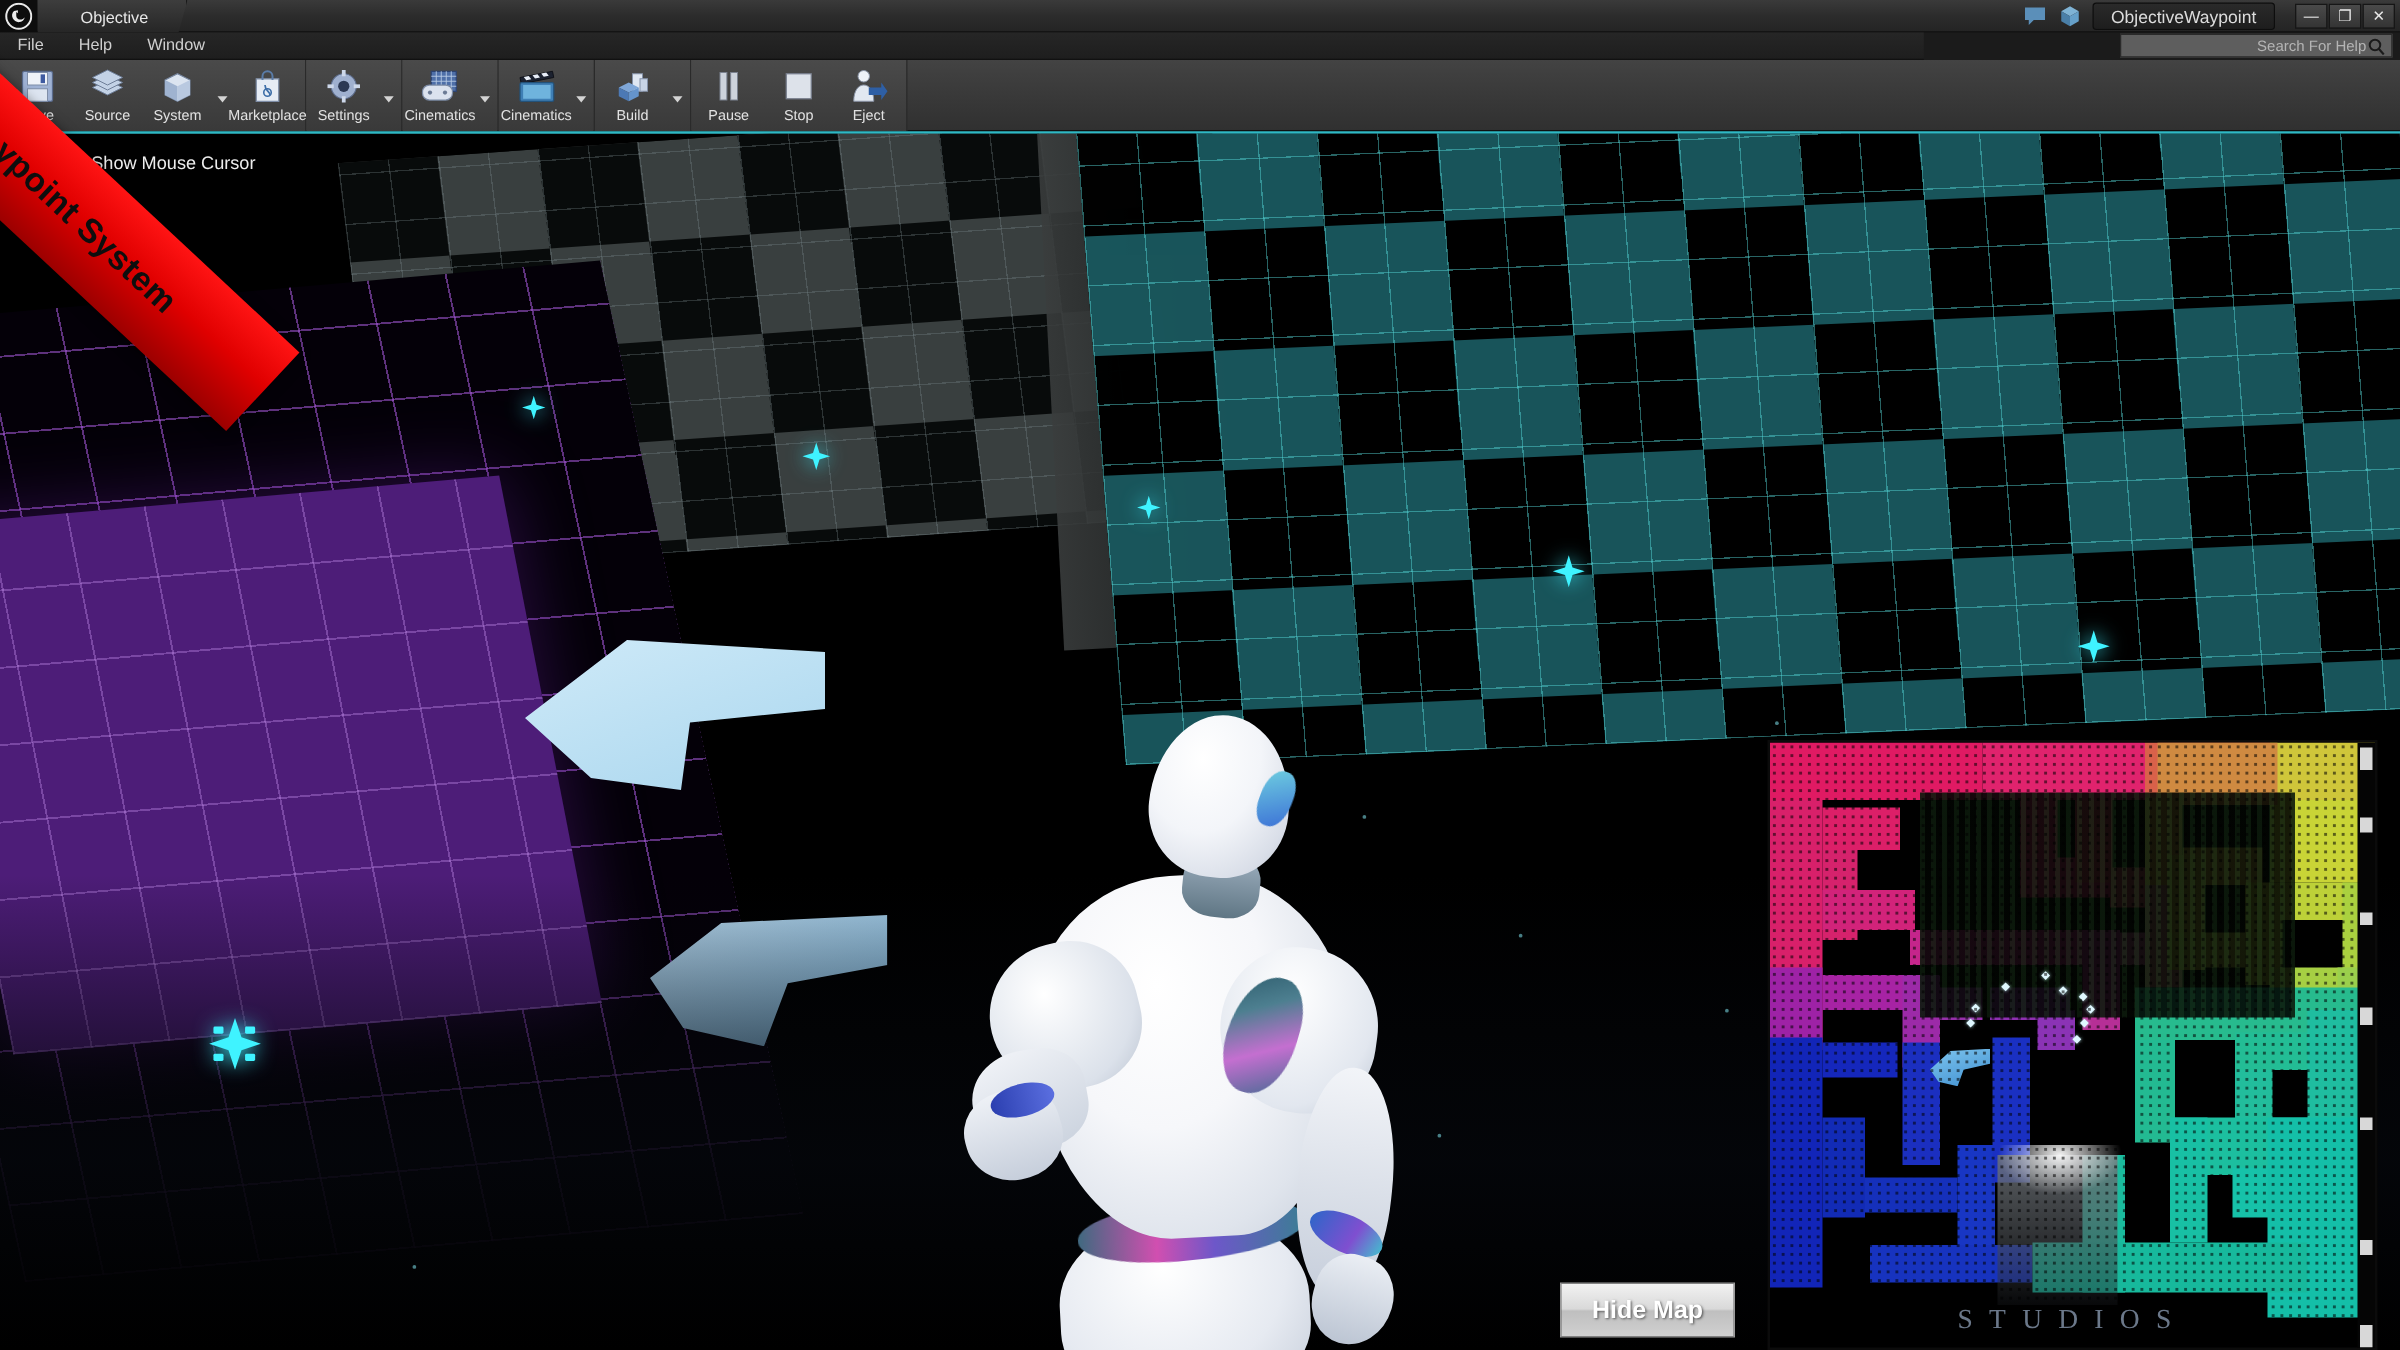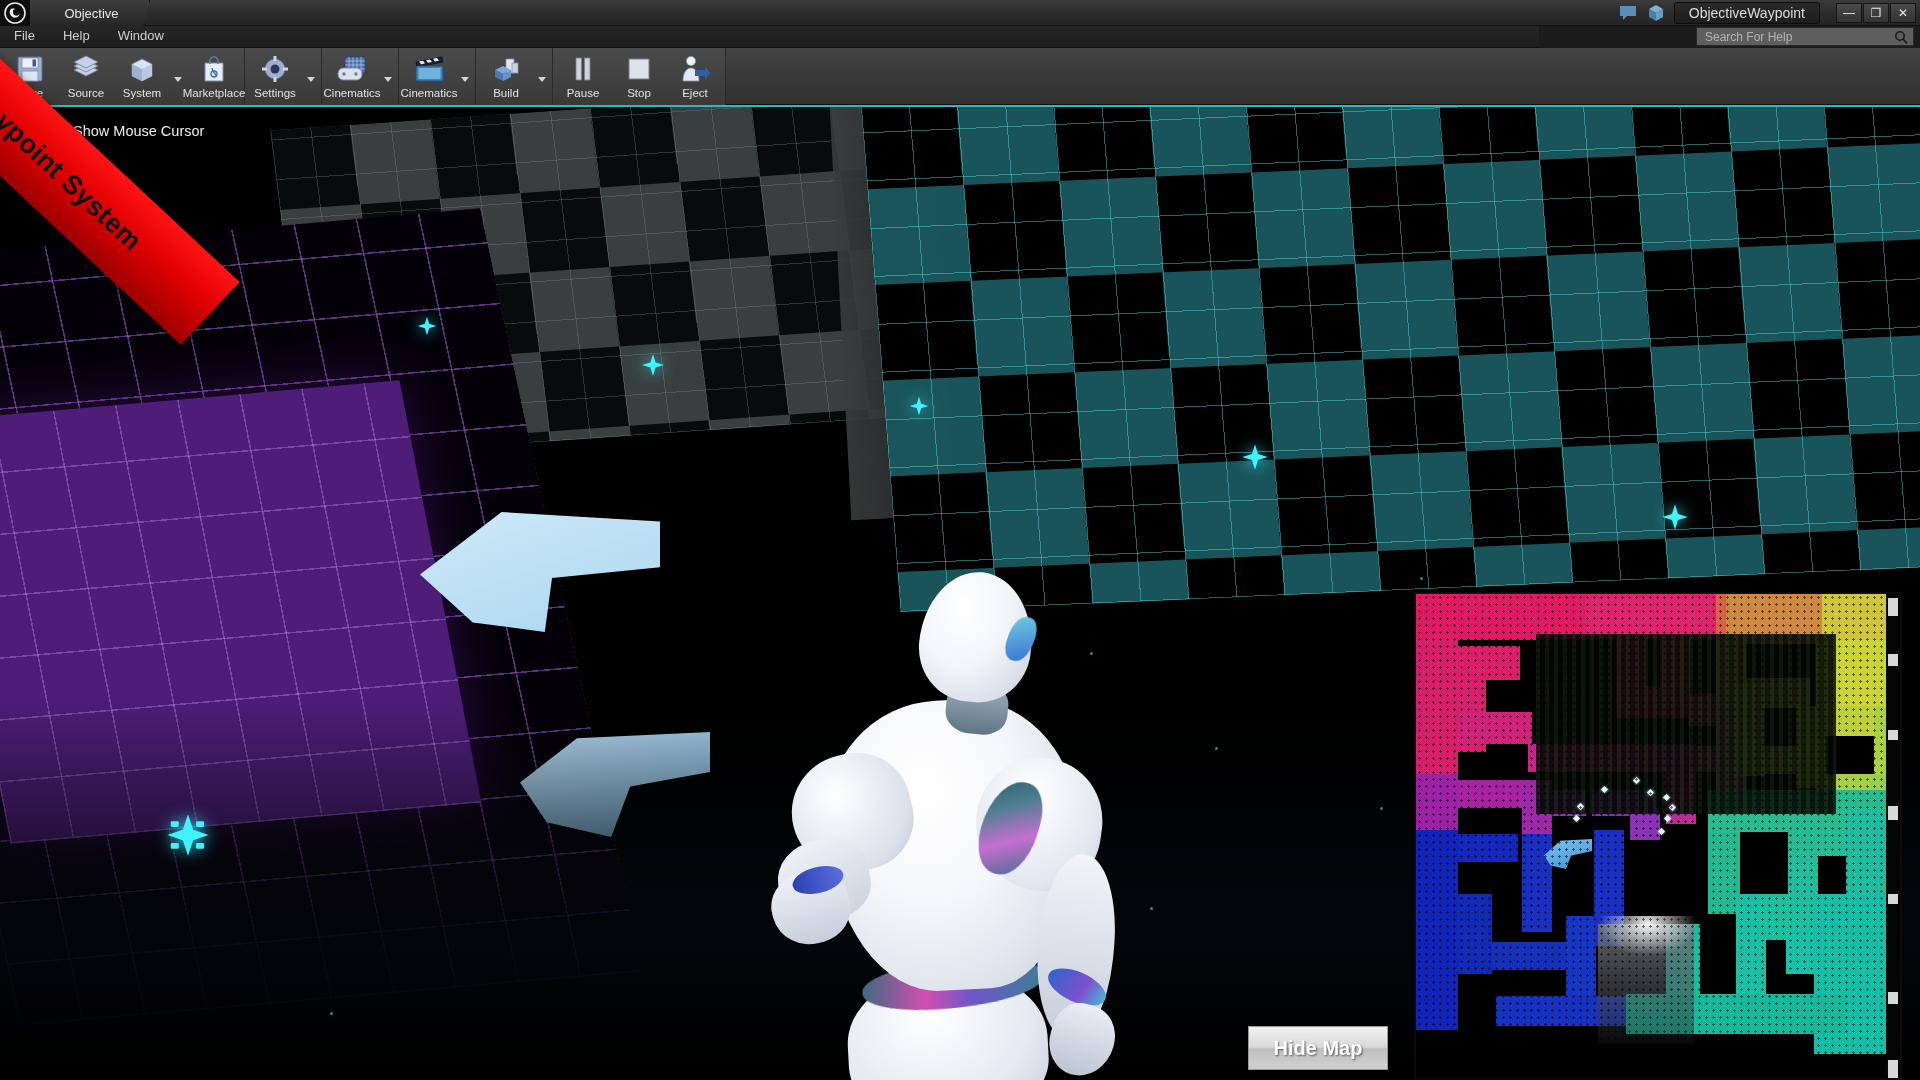--- a/index.html
+++ b/index.html
@@ -78,21 +78,21 @@
   .searchhelp {
     position: absolute; right: 6px; top: 27px;
     width: 218px; height: 19px;
     background: #5e5e5e;
     border: 1px solid #2a2a2a;
     display: flex; align-items: center;
     padding: 0 4px 0 8px;
   }
   .searchhelp input {
     flex: 1; background: transparent; border: 0; outline: none;
-    color: #c9c9c9; font-size: 12px; font-family: inherit;
+    color: #c9c9c9; font-size: 12px; font-family: inherit; text-align: right;
   }
   .searchhelp input::placeholder { color:#b4b4b4; }
   .searchhelp .mag { width:16px; height:16px; display:flex; align-items:center; justify-content:center; }
 
   
   .toolbar {
     position: absolute; left: 0; top: 48px;
     width: 1920px; height: 57px;
     background: linear-gradient(180deg,#434343 0%, #3b3b3b 40%, #303030 100%);
     display: flex; align-items: flex-start;
@@ -863,20 +863,21 @@
           <div class="mm-pd" style="left:162px;top:210px"></div>
           <div class="mm-pd" style="left:248px;top:201px"></div>
           <div class="mm-pd" style="left:254px;top:211px"></div>
           <div class="mm-pd" style="left:158px;top:222px"></div>
           <div class="mm-pd" style="left:249px;top:222px"></div>
           <div class="mm-pd" style="left:243px;top:235px"></div>
         </div>
 
         <div class="mm-dots"></div>
 
+        <div class="mm-sub">STUDIOS</div>
 
         <div class="mm-rightbar">
           <div class="mm-rightbar-seg" style="top:4px;height:18px"></div>
           <div class="mm-rightbar-seg" style="top:60px;height:12px"></div>
           <div class="mm-rightbar-seg" style="top:136px;height:10px"></div>
           <div class="mm-rightbar-seg" style="top:212px;height:14px"></div>
           <div class="mm-rightbar-seg" style="top:300px;height:10px"></div>
           <div class="mm-rightbar-seg" style="top:398px;height:12px"></div>
           <div class="mm-rightbar-seg" style="top:466px;height:18px"></div>
         </div>

